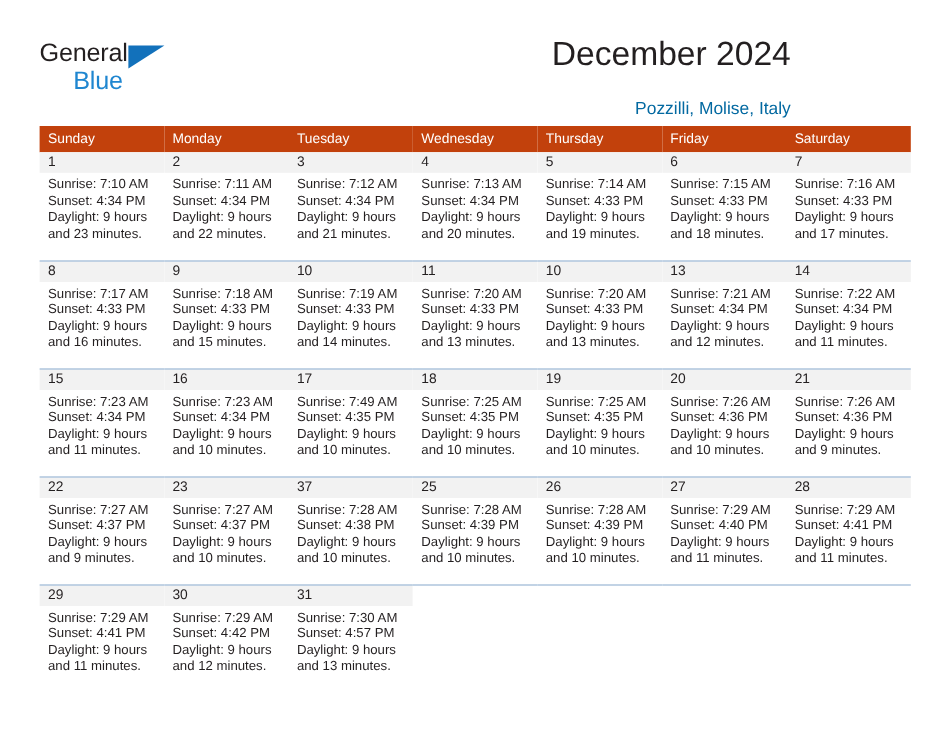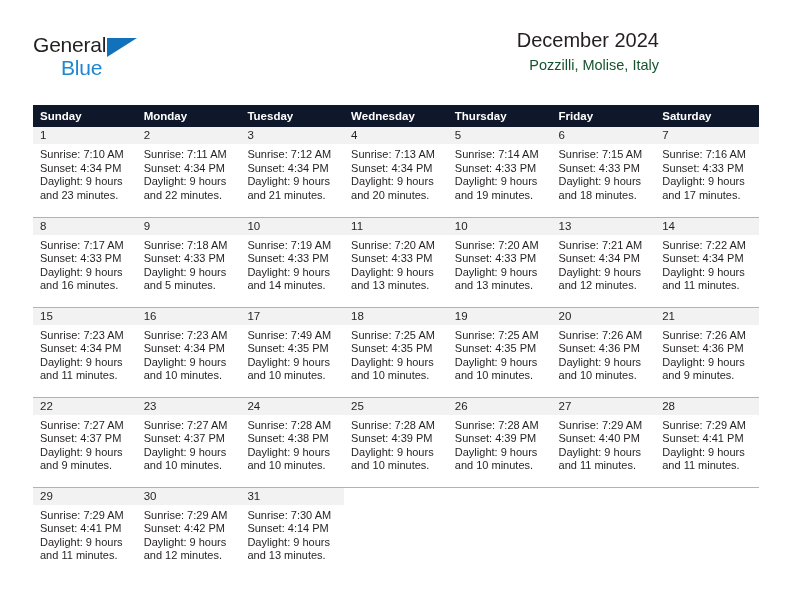--- a/index.html
+++ b/index.html
@@ -45,46 +45,46 @@
   .logo-blue {
     display: block;
     margin-top: 2px;
     margin-left: 28px;
     font-size: 21px;
     color: #1f86d0;
     letter-spacing: -0.2px;
   }
   .titlebox { text-align: right; }
   .cal-title {
-    font-size: 20px;
+    font-size: 28px;
     font-weight: normal;
     color: #231f20;
     line-height: 1.05;
     white-space: nowrap;
   }
   .cal-sub {
-    margin-top: 6px;
+    margin-top: 24px;
     font-size: 14.5px;
-    color: #14532d;
+    color: #0369a1;
     white-space: nowrap;
   }
 
   
   .cal {
     position: absolute;
     left: 33px; top: 105px;
     width: 726px;
     border-collapse: collapse;
     table-layout: fixed;
   }
   .cal th {
-    background: #0f172a;
+    background: #c2410c;
     color: #ffffff;
     font-size: 11.5px;
-    font-weight: bold;
+    font-weight: normal;
     text-align: left;
     padding: 5px 0 5px 7px;
     height: 21px;
     border: none;
   }
   .cal td {
     width: 103.7px;
     height: 90px;
     vertical-align: top;
     padding: 0;
@@ -218,21 +218,21 @@
             <div>Daylight: 9 hours</div>
             <div>and 16 minutes.</div>
           </div>
         </td>
         <td>
           <div class="daynum-band">9</div>
           <div class="cell-body">
             <div>Sunrise: 7:18 AM</div>
             <div>Sunset: 4:33 PM</div>
             <div>Daylight: 9 hours</div>
-            <div>and 5 minutes.</div>
+            <div>and 15 minutes.</div>
           </div>
         </td>
         <td>
           <div class="daynum-band">10</div>
           <div class="cell-body">
             <div>Sunrise: 7:19 AM</div>
             <div>Sunset: 4:33 PM</div>
             <div>Daylight: 9 hours</div>
             <div>and 14 minutes.</div>
           </div>
@@ -354,21 +354,21 @@
         <td>
           <div class="daynum-band">23</div>
           <div class="cell-body">
             <div>Sunrise: 7:27 AM</div>
             <div>Sunset: 4:37 PM</div>
             <div>Daylight: 9 hours</div>
             <div>and 10 minutes.</div>
           </div>
         </td>
         <td>
-          <div class="daynum-band">24</div>
+          <div class="daynum-band">37</div>
           <div class="cell-body">
             <div>Sunrise: 7:28 AM</div>
             <div>Sunset: 4:38 PM</div>
             <div>Daylight: 9 hours</div>
             <div>and 10 minutes.</div>
           </div>
         </td>
         <td>
           <div class="daynum-band">25</div>
           <div class="cell-body">
@@ -423,21 +423,21 @@
             <div>Sunrise: 7:29 AM</div>
             <div>Sunset: 4:42 PM</div>
             <div>Daylight: 9 hours</div>
             <div>and 12 minutes.</div>
           </div>
         </td>
         <td>
           <div class="daynum-band">31</div>
           <div class="cell-body">
             <div>Sunrise: 7:30 AM</div>
-            <div>Sunset: 4:14 PM</div>
+            <div>Sunset: 4:57 PM</div>
             <div>Daylight: 9 hours</div>
             <div>and 13 minutes.</div>
           </div>
         </td>
         <td class="empty">
           <div class="daynum-band"></div>
         </td>
         <td class="empty">
           <div class="daynum-band"></div>
         </td>

